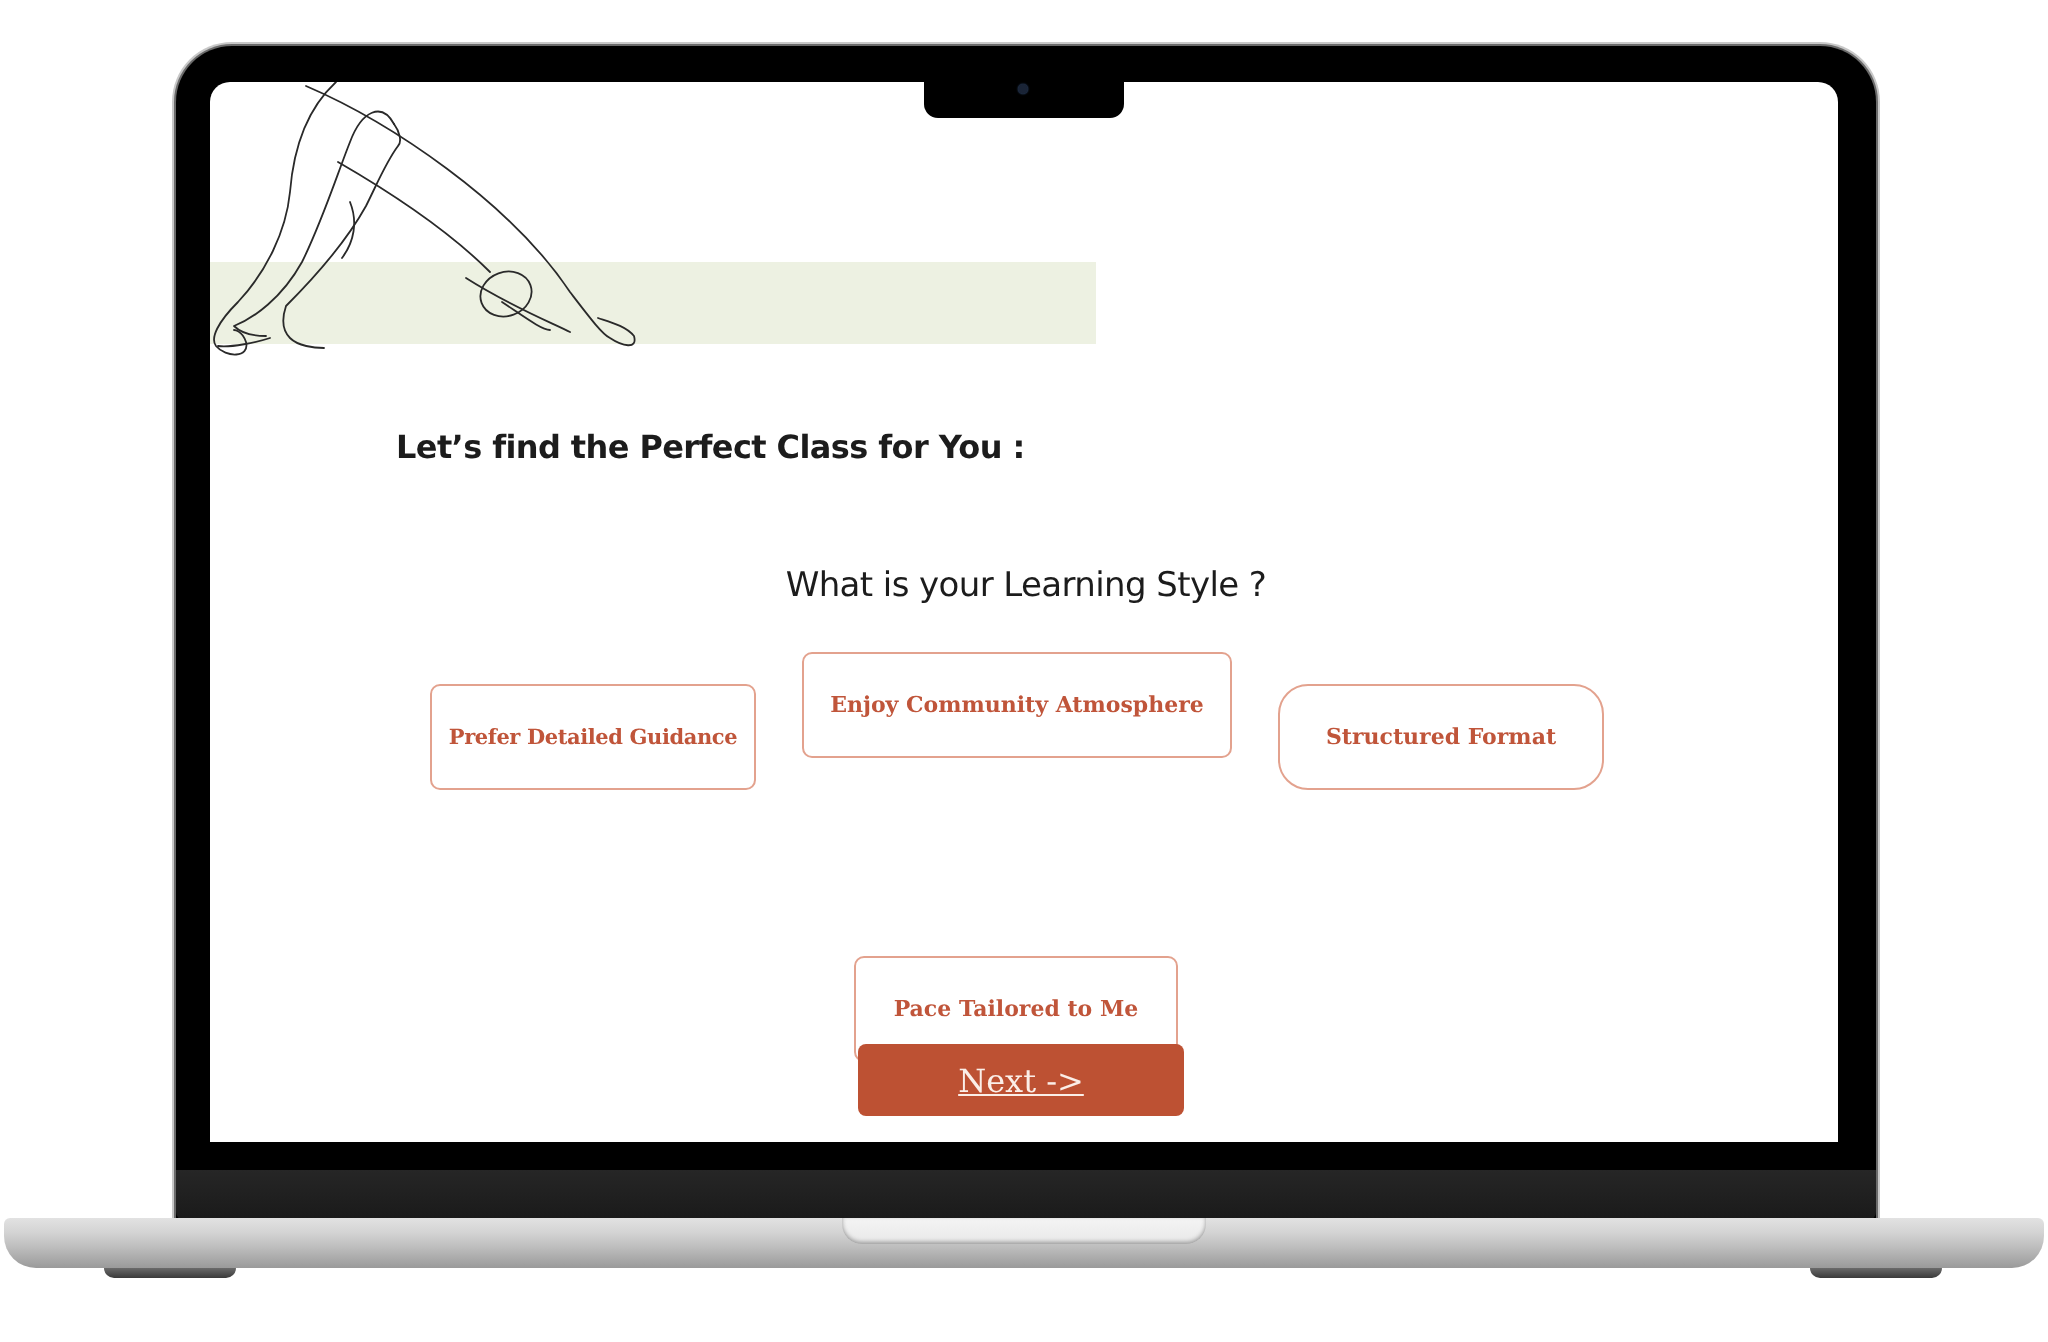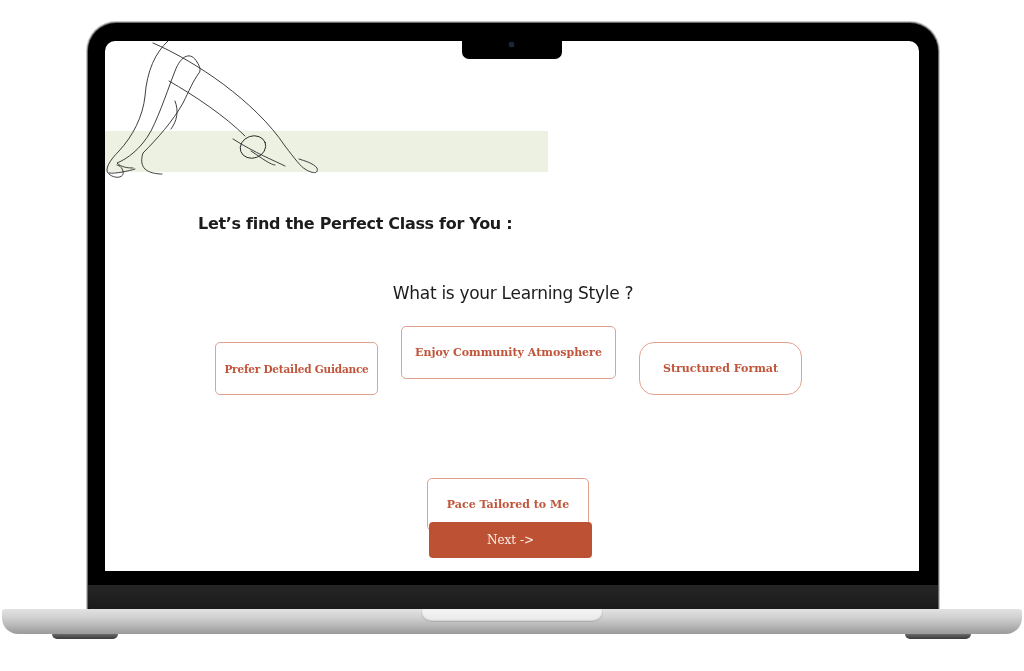--- a/index.html
+++ b/index.html
@@ -142,26 +142,27 @@
 
     .next-button {
       position: absolute;
       left: 324px; top: 481px;
       width: 163px; height: 36px;
       background: #bd5133;
       border: none;
       border-radius: 4px;
       color: #fbeee8;
       font-family: "DejaVu Serif", "Liberation Serif", serif;
-      font-size: 12px;
+      font-size: 16px;
       font-weight: normal;
       display: flex;
       align-items: center;
       justify-content: center;
       cursor: pointer;
+      text-decoration: underline;
     }
   </style>
 </head>
 <body>
 
 <div class="stage">
   <div class="lid"></div>
   <div class="chin"></div>
   <div class="notch"></div>
   <div class="camera"></div>

